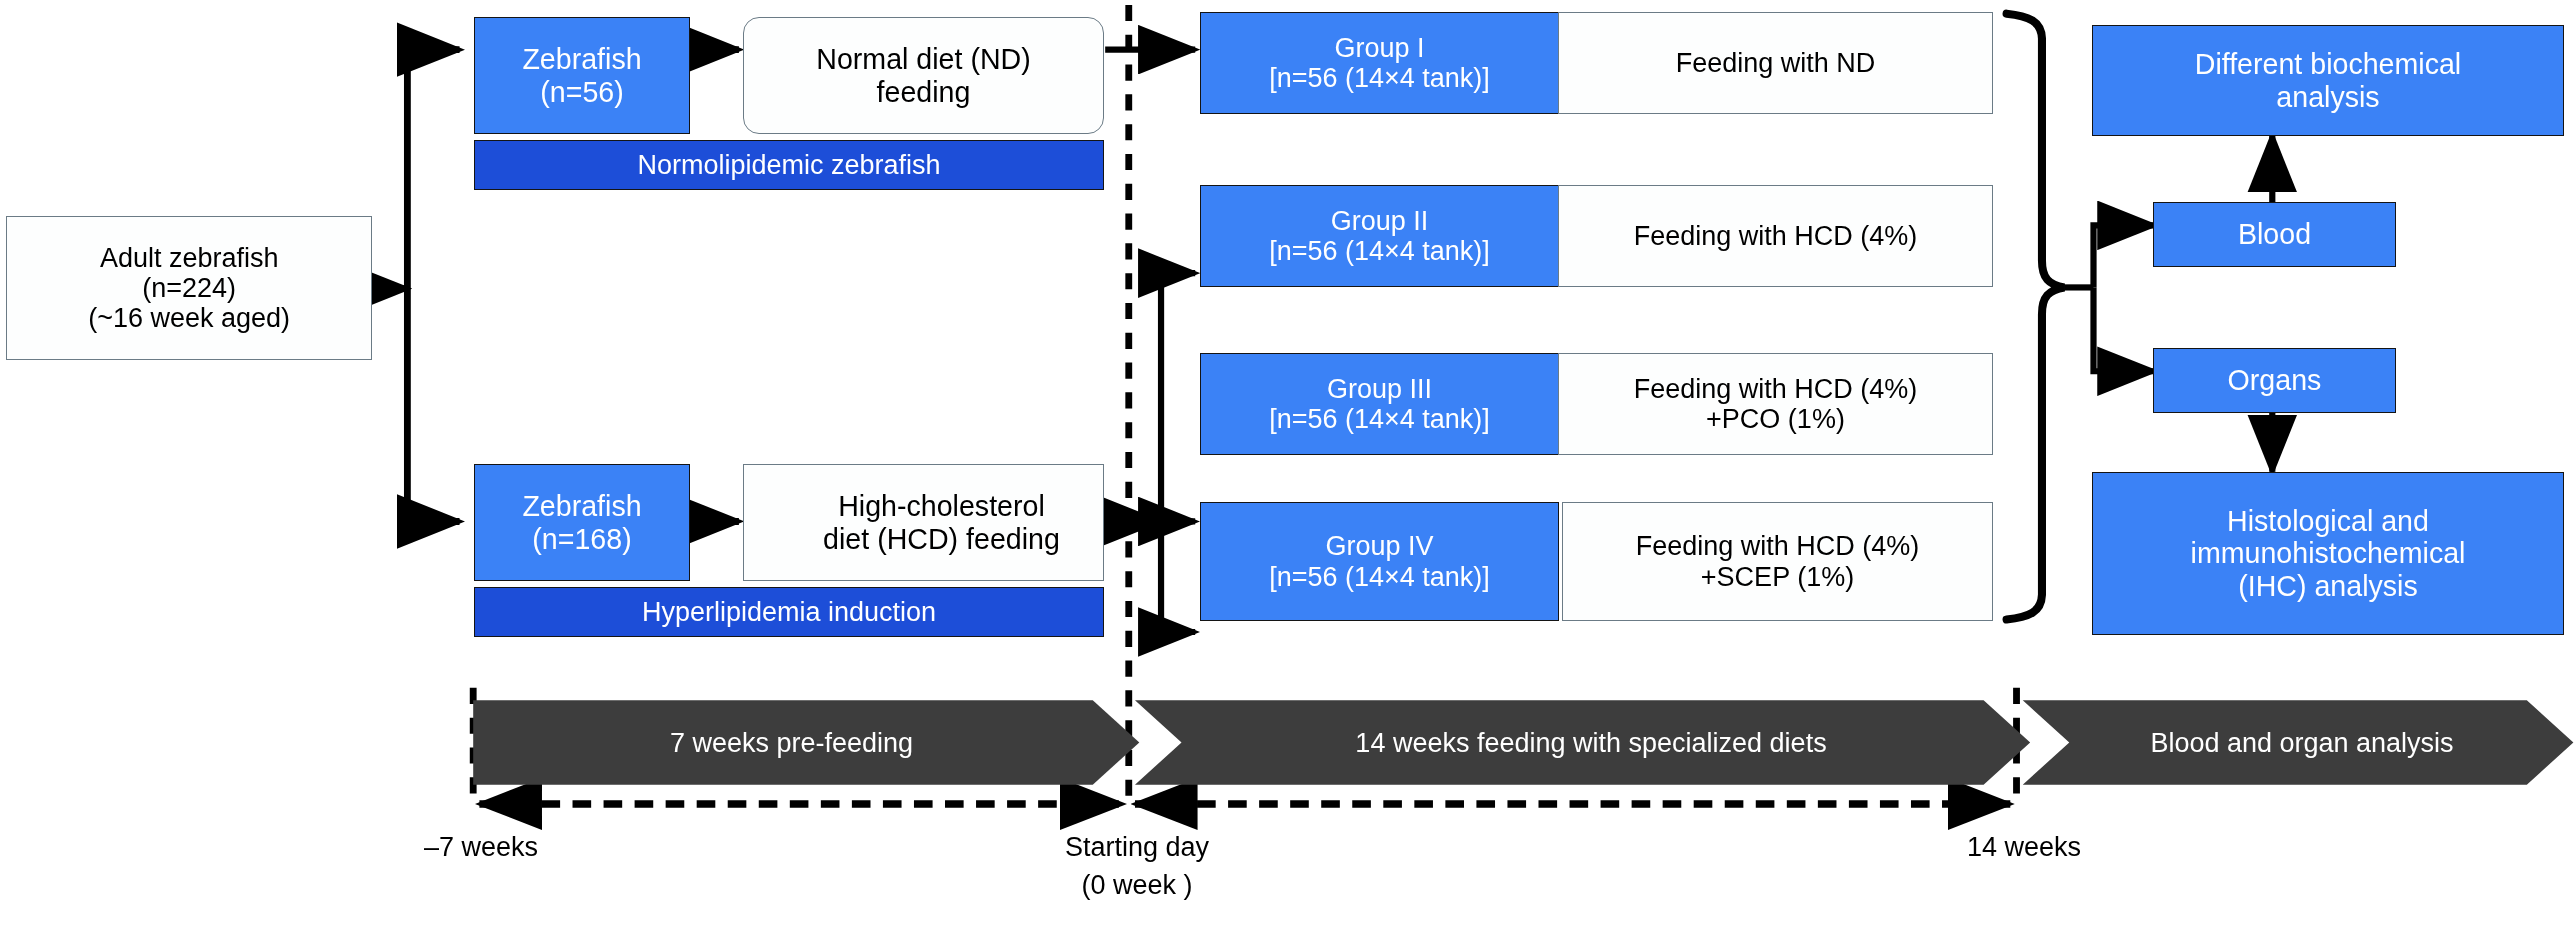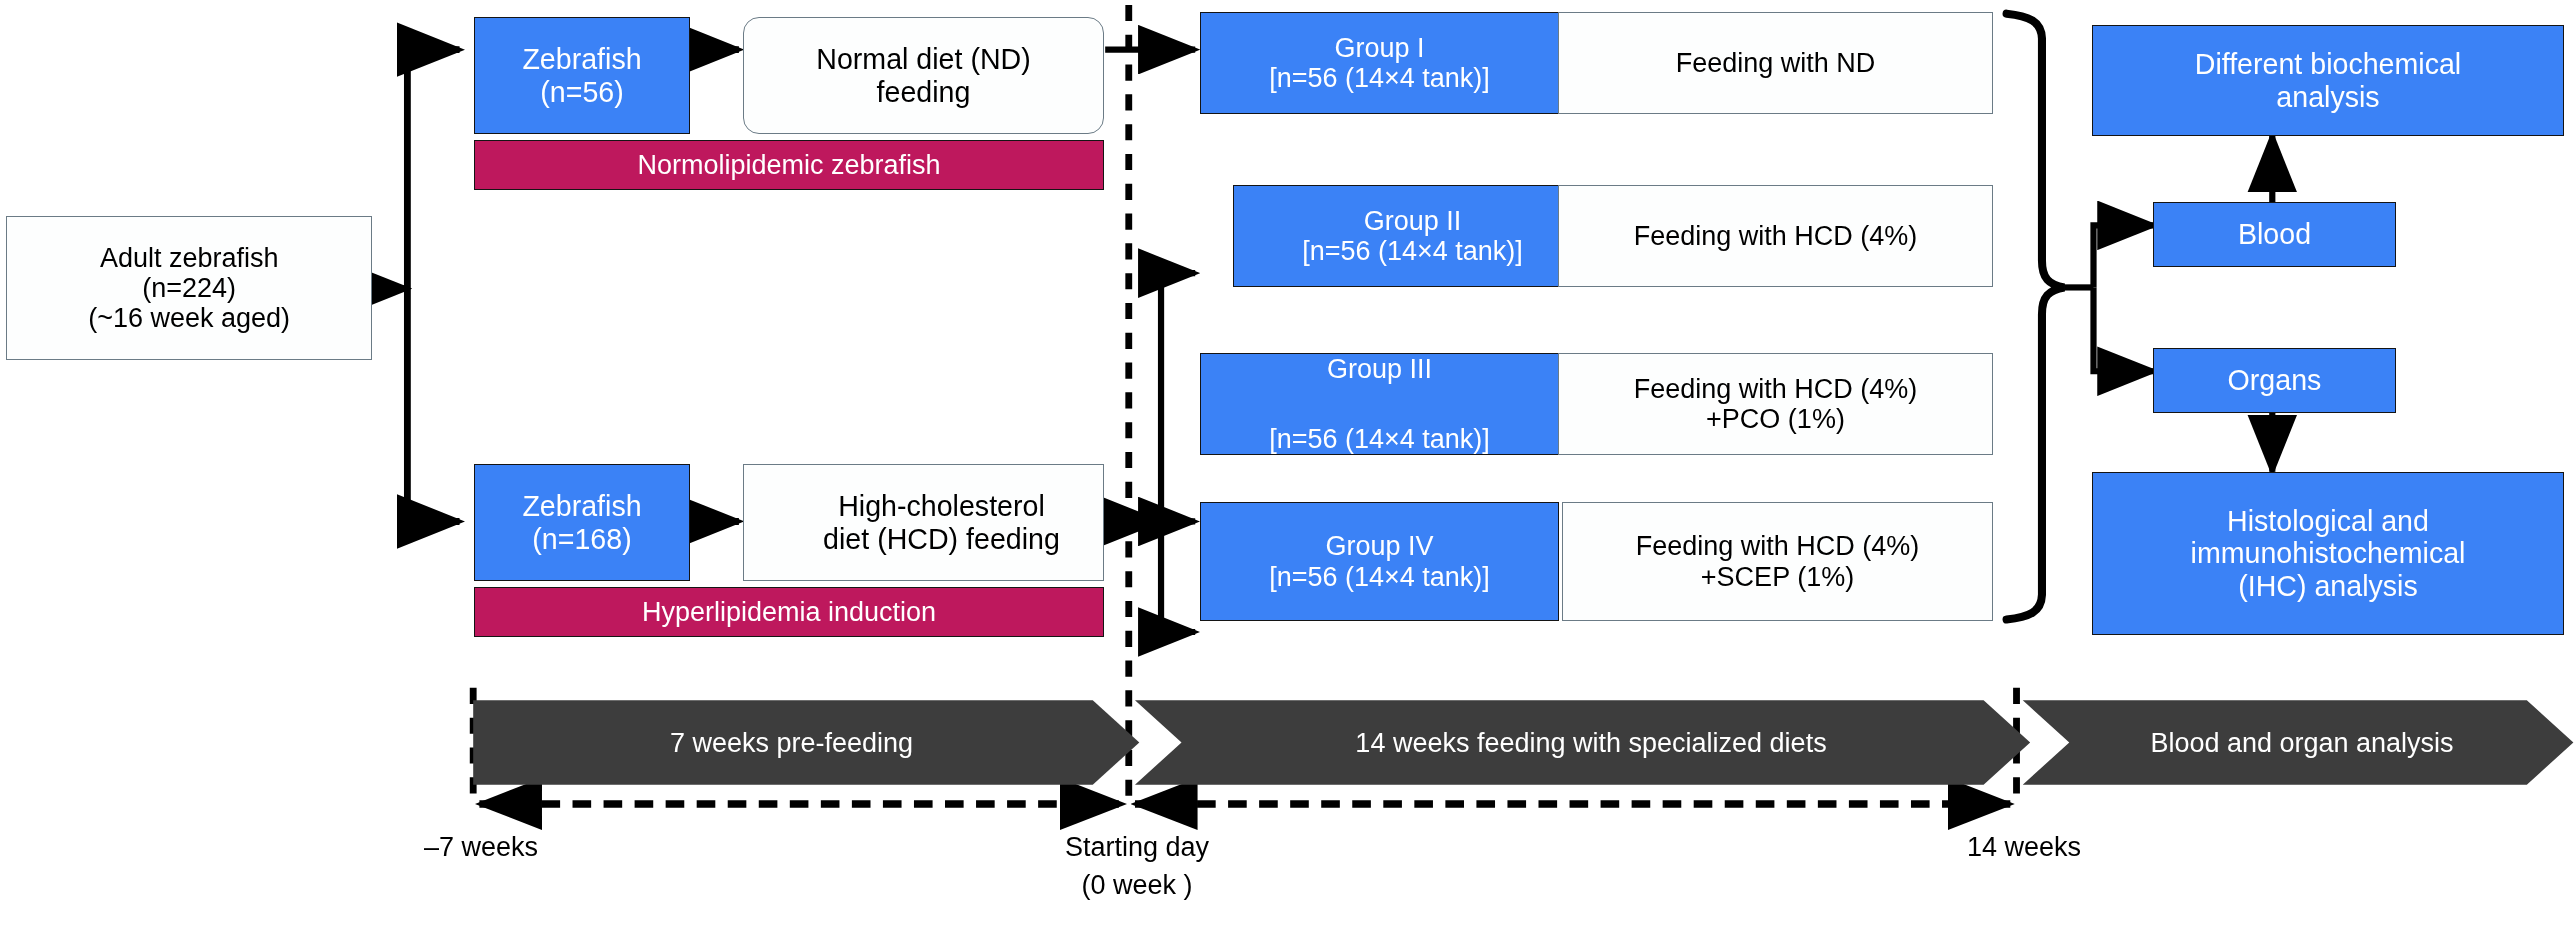--- a/index.html
+++ b/index.html
@@ -4,21 +4,21 @@
 <style>
   html,body{margin:0;padding:0;background:#ffffff;}
   body{width:2576px;height:925px;position:relative;overflow:hidden;
        font-family:"Liberation Sans","DejaVu Sans",sans-serif;}
   #stage{position:absolute;left:0;top:0;width:2576px;height:925px;background:#fff;}
 
   .box{position:absolute;box-sizing:border-box;display:flex;align-items:center;
        justify-content:center;text-align:center;line-height:1.12;}
   .dark{background:#3b82f6;color:#ffffff;border:1.2px solid #141414;}
   .light{background:#fdfefe;color:#000000;border:1.2px solid #6b7b86;}
-  .banner{background:#be185d;color:#ffffff;border:1.2px solid #141414;}
+  .banner{background:#1d4ed8;color:#ffffff;border:1.2px solid #141414;}
 
   .t46{font-size:28.6px;}
   .t44{font-size:27px;}
 
   svg.ov{position:absolute;left:0;top:0;width:2576px;height:925px;overflow:visible;
          pointer-events:none;}
 
   .lbl{position:absolute;color:#000;text-align:center;line-height:1.15;margin-left:8px;}
 </style>
 </head>
@@ -132,29 +132,29 @@
   </div>
 
   <div class="box dark t44" style="left:1200px;top:12.4px;width:359px;height:102px;flex-direction:column;">
     <span>Group I</span>
     <span>[n=56 (14×4 tank)]</span>
   </div>
   <div class="box light t44" style="left:1558px;top:12.4px;width:435px;height:102px;flex-direction:column;">
     <span>Feeding with ND</span>
   </div>
 
-  <div class="box dark t44" style="left:1200px;top:185px;width:359px;height:102px;flex-direction:column;margin-left:33px;">
+  <div class="box dark t44" style="left:1200px;top:185px;width:359px;height:102px;flex-direction:column;">
     <span>Group II</span>
     <span>[n=56 (14×4 tank)]</span>
   </div>
   <div class="box light t44" style="left:1558px;top:185px;width:435px;height:102px;flex-direction:column;">
     <span>Feeding with HCD (4%)</span>
   </div>
 
-  <div class="box dark t44" style="left:1200px;top:353px;width:359px;height:102px;flex-direction:column;justify-content:space-between;">
+  <div class="box dark t44" style="left:1200px;top:353px;width:359px;height:102px;flex-direction:column;">
     <span>Group III</span>
     <span>[n=56 (14×4 tank)]</span>
   </div>
   <div class="box light t44" style="left:1558px;top:353px;width:435px;height:102px;flex-direction:column;">
     <span>Feeding with HCD (4%)</span>
     <span>+PCO (1%)</span>
   </div>
 
   <div class="box dark t44" style="left:1200px;top:502px;width:359px;height:119px;flex-direction:column;">
     <span>Group IV</span>

